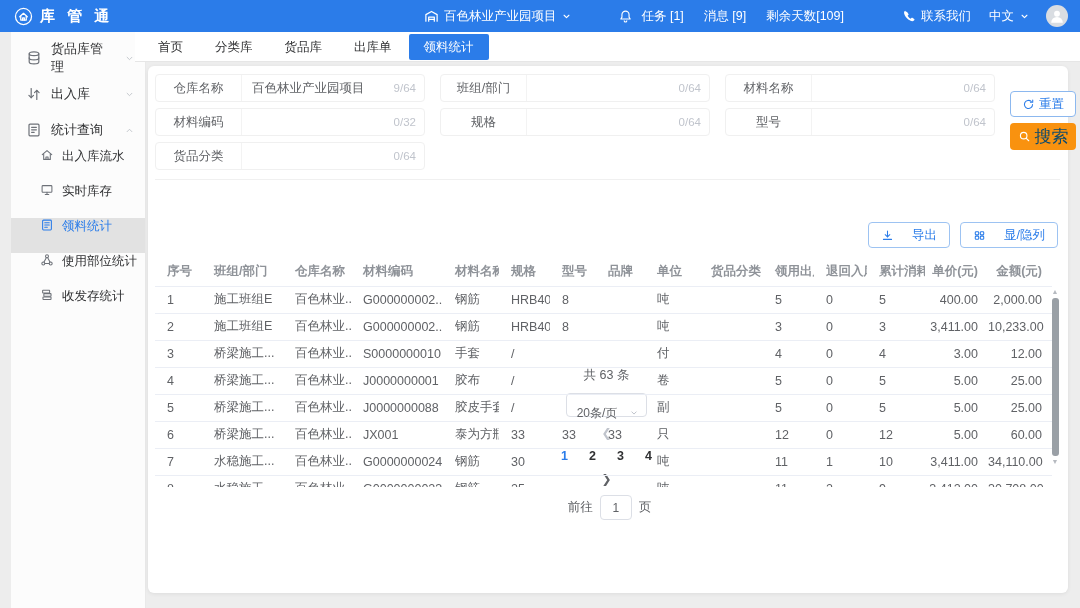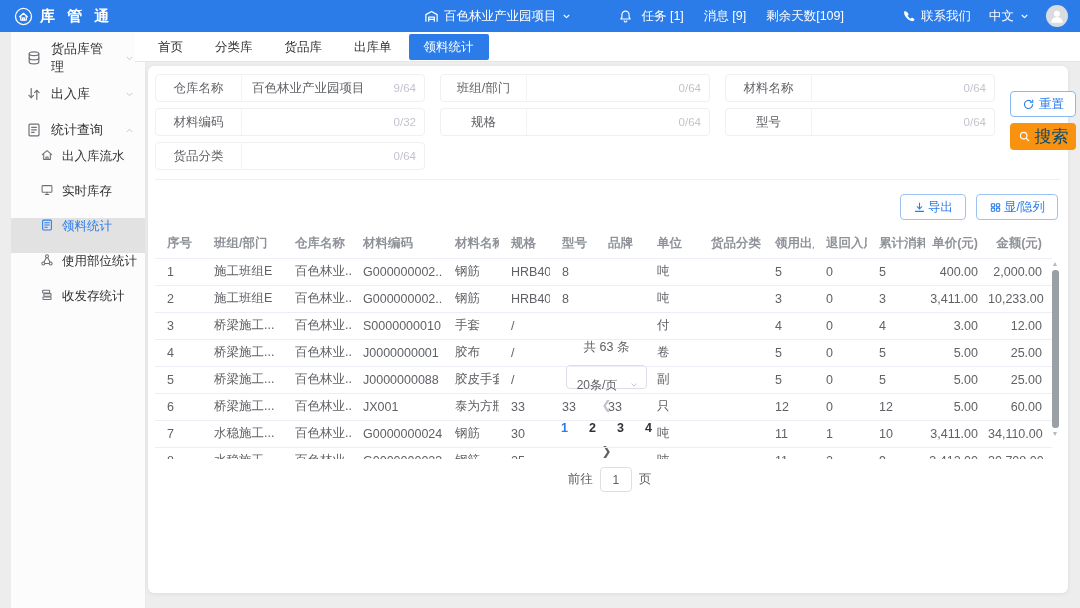--- a/index.html
+++ b/index.html
@@ -61,21 +61,21 @@
     border-radius:4px; font-size:12.5px; display:flex; align-items:center; justify-content:center;
     gap:4px; cursor:pointer; font-family:inherit; }
   .btn-search { width:66px; height:27px; background:#f9920f; color:#0c4a6e; border:none;
     border-radius:4px; font-size:17px; display:flex; align-items:center; justify-content:center;
     gap:4px; cursor:pointer; font-family:inherit; }
 
   
   .toolbar { display:flex; justify-content:flex-end; gap:10px; margin:14px 2px 9px 0; }
   .btn-outline-blue { height:26px; padding:0 12px; border:1px solid #9dc3f2; color:#2a7ce9;
     background:#fff; border-radius:4px; font-size:12.5px; display:flex; align-items:center;
-    gap:2px; cursor:pointer; font-family:inherit; }
+    gap:18px; cursor:pointer; font-family:inherit;margin-top:28px; }
 
   
   .table-viewport { position:relative; height:230px; overflow:hidden; }
   table { width:897px; border-collapse:collapse; table-layout:fixed; font-size:12.5px; }
   th { height:29px; color:#8f9399; font-weight:600; text-align:left; padding:0 2px 0 12px;
     border-bottom:1px solid #ebeef5; white-space:nowrap; overflow:hidden; }
   td { height:27px; color:#606266; padding:0 2px 0 12px; border-bottom:1px solid #ebeef5;
     white-space:nowrap; overflow:hidden; }
   th.num, td.num { text-align:right; padding:0 10px 0 0; }
   .v-scrollbar { position:absolute; top:31px; right:0; width:10px; height:196px; display:flex;

